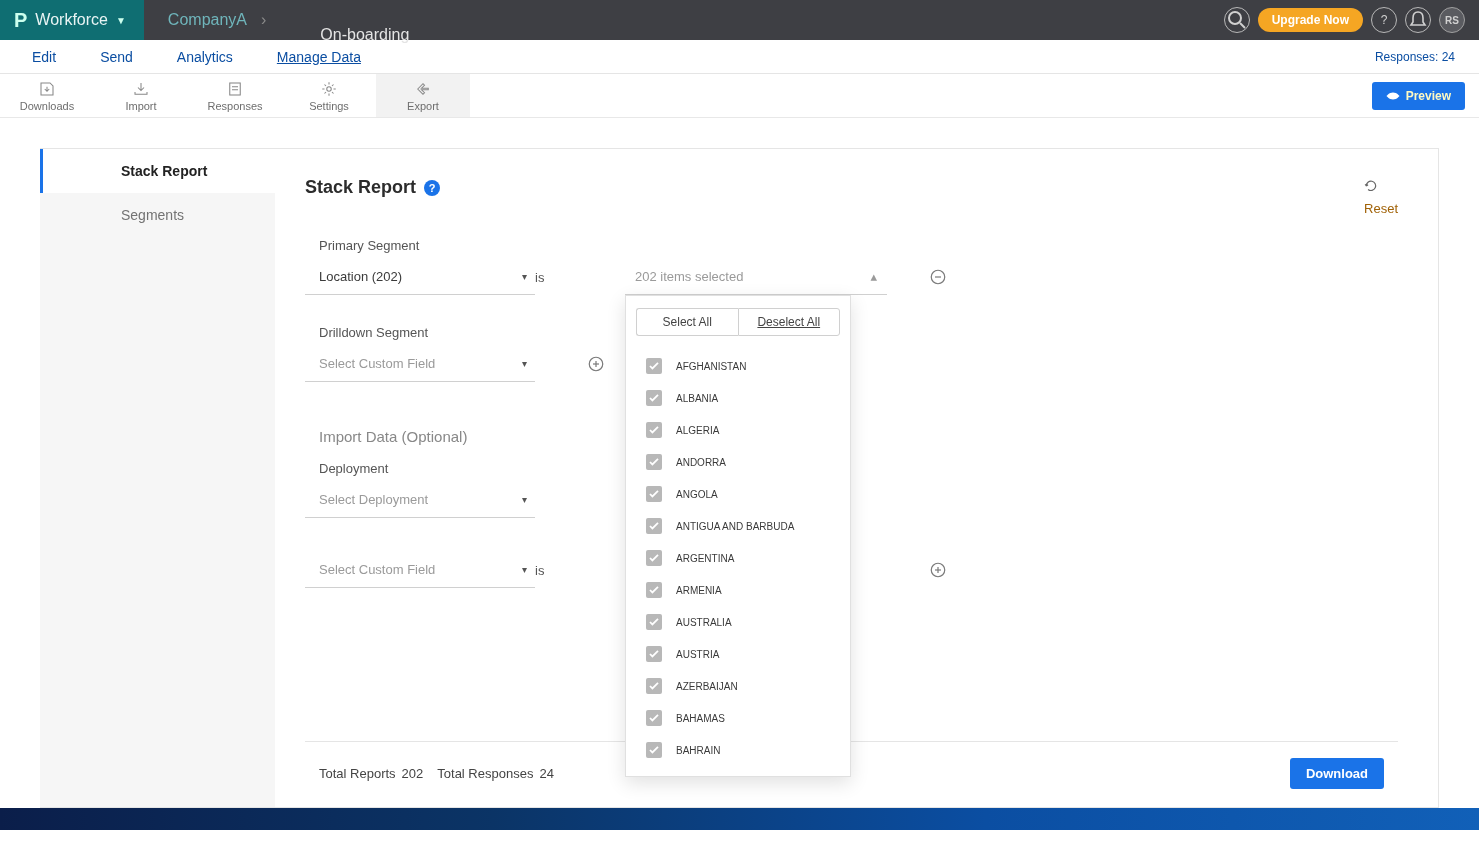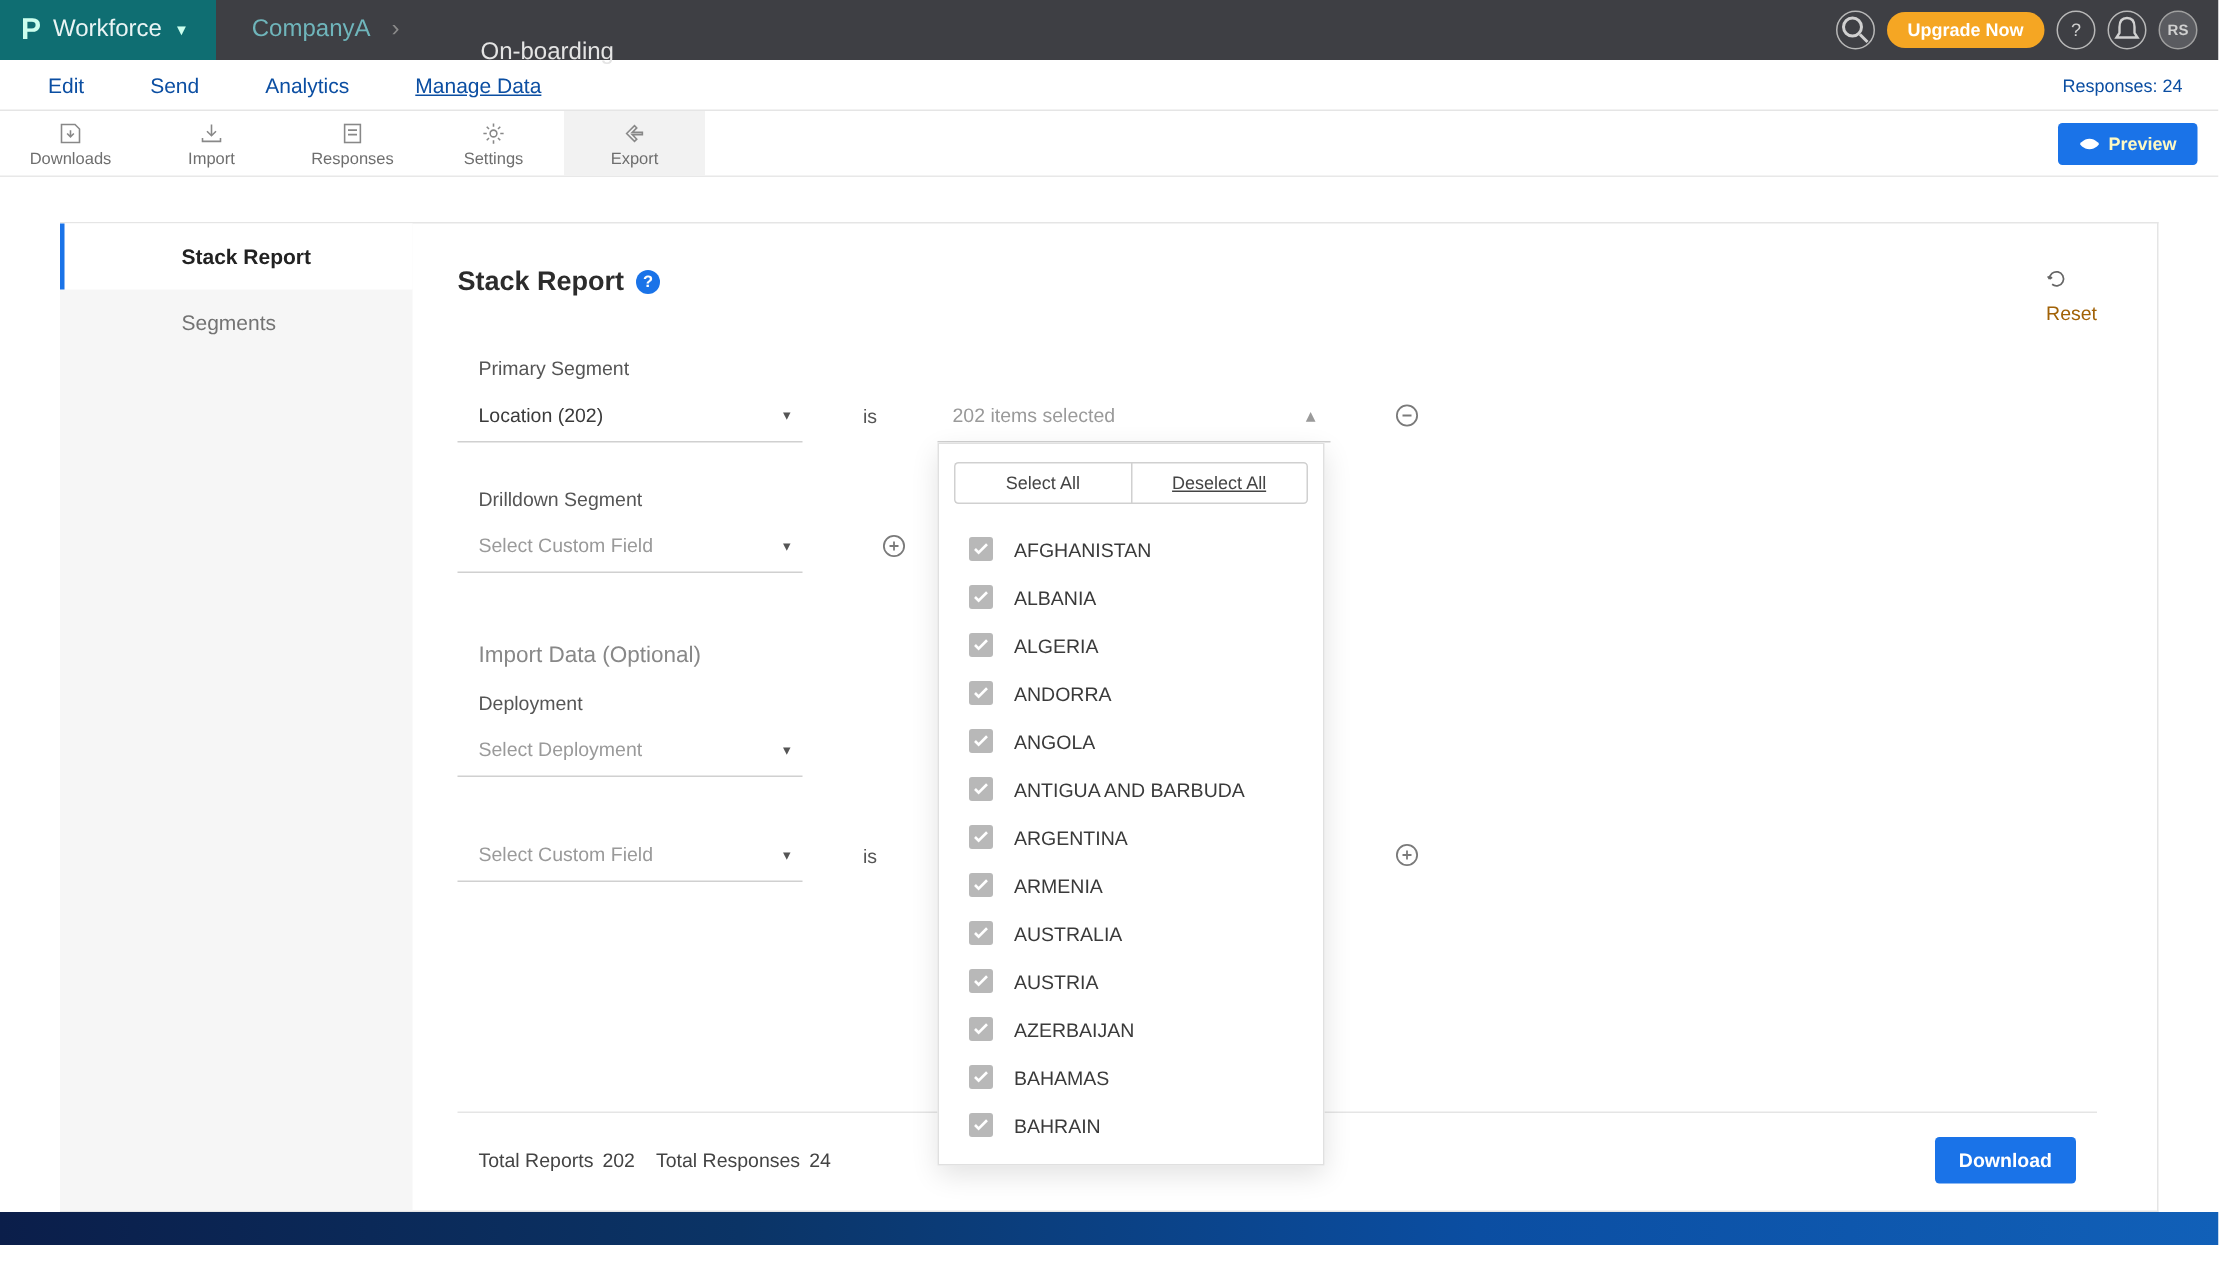--- a/index.html
+++ b/index.html
@@ -46,36 +46,36 @@
   .reset-link { position: absolute; right: 40px; top: 30px; color: #a16207; font-size: 13px; display: flex; align-items: flex-start; gap: 8px; cursor: pointer; flex-direction: column; }
   .reset-link svg { width: 14px; height: 14px; stroke: #666; fill: none; stroke-width: 2; }
   
   .label { font-size: 13px; color: #555; margin: 6px 0 6px 14px; }
   .section-label { font-size: 15px; color: #888; margin: 46px 0 16px 14px; }
   
   .row { display: flex; align-items: center; gap: 0; margin-bottom: 12px; }
   .select { width: 230px; height: 36px; border-bottom: 1px solid #d0d0d0; padding: 0 8px 0 14px; display: flex; align-items: center; justify-content: space-between; color: #3a3a3a; font-size: 13px; cursor: pointer; background: #fff; }
   .select.placeholder { color: #9a9a9a; }
   .select .caret { font-size: 10px; color: #555; }
-  .op { width: 90px; text-align: center; color: #555; font-size: 13px; }
+  .op { width: 90px; color: #555; font-size: 13px; }
   .multiselect { width: 262px; height: 36px; border-bottom: 1px solid #d0d0d0; padding: 0 10px 0 10px; display: flex; align-items: center; justify-content: space-between; color: #9a9a9a; font-size: 13px; cursor: pointer; position: relative; }
   .rowicon { width: 22px; height: 22px; margin-left: 40px; display: flex; align-items: center; justify-content: center; cursor: pointer; }
   .rowicon svg { width: 18px; height: 18px; stroke: #7a7a7a; fill: none; stroke-width: 1.6; }
   
   
-  .dropdown-panel { position: absolute; left: 0; top: 36px; width: 258px; background: #fff; border: 1px solid #e0e0e0; box-shadow: 0 6px 18px rgba(0,0,0,0.12); z-index: 50; }
+  .dropdown-panel { position: absolute; left: 0; top: 36px; width: 226px; background: #fff; border: 1px solid #e0e0e0; box-shadow: 0 6px 18px rgba(0,0,0,0.12); z-index: 50; }
   .dd-actions { display: flex; padding: 12px 10px 10px 10px; gap: 0; }
   .dd-actions button { flex: 1; height: 28px; border: 1px solid #d0d0d0; background: #fff; font-size: 12px; color: #444; cursor: pointer; }
   .dd-actions button:first-child { border-right: none; border-radius: 3px 0 0 3px; }
   .dd-actions button:last-child { border-radius: 0 3px 3px 0; text-decoration: underline; }
   .dd-list { max-height: 432px; overflow-y: auto; padding: 4px 0 10px 0; }
   .dd-item { display: flex; align-items: center; gap: 14px; padding: 8px 20px; cursor: pointer; }
   .dd-check { width: 16px; height: 16px; background: #b8b8b8; border-radius: 2px; display: flex; align-items: center; justify-content: center; }
   .dd-check svg { width: 10px; height: 8px; stroke: #fff; fill: none; stroke-width: 2.2; }
-  .dd-label { font-size: 13px; color: #3a3a3a; }
+  .dd-label { font-size: 10px; color: #3a3a3a; }
   .dd-list::-webkit-scrollbar { width: 6px; }
   .dd-list::-webkit-scrollbar-thumb { background: #c8c8c8; border-radius: 3px; }
   
   
   .cardfoot { position: absolute; left: 265px; right: 40px; bottom: 0; border-top: 1px solid #e5e5e5; padding: 16px 14px 18px 14px; display: flex; align-items: center; font-size: 13px; color: #444; }
   .cardfoot .num { margin: 0 4px 0 6px; }
   .cardfoot .gap { width: 10px; display: inline-block; }
   .download-btn { margin-left: auto; background: #1a73e8; color: #fff; border: none; border-radius: 3px; padding: 8px 16px; font-size: 13px; font-weight: 600; cursor: pointer; }
   
   .bottombar { height: 22px; background: linear-gradient(90deg, #0b1e4a, #0b3466, #0b4ea2, #1160b8); margin-top: 0; }

